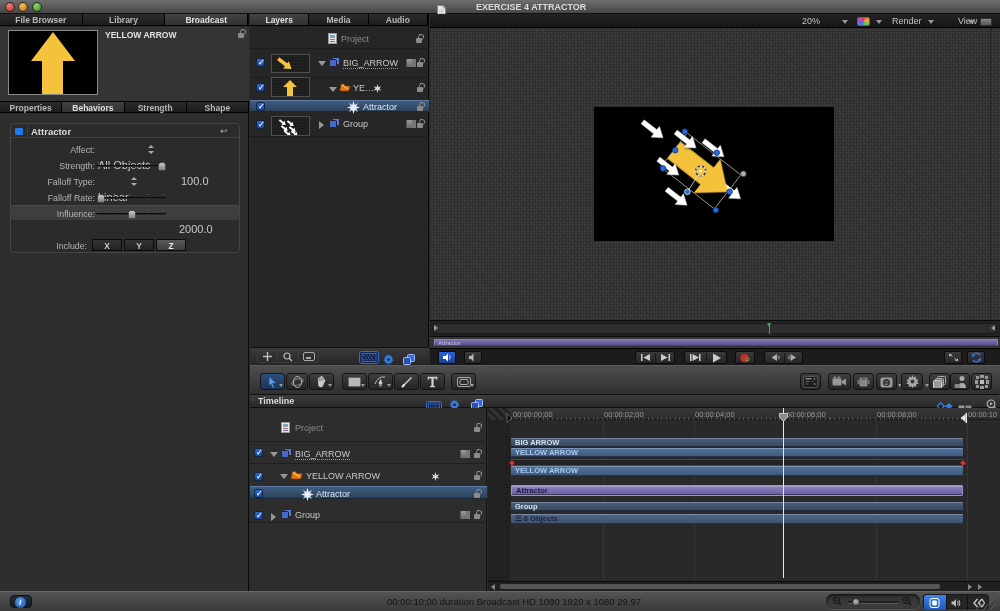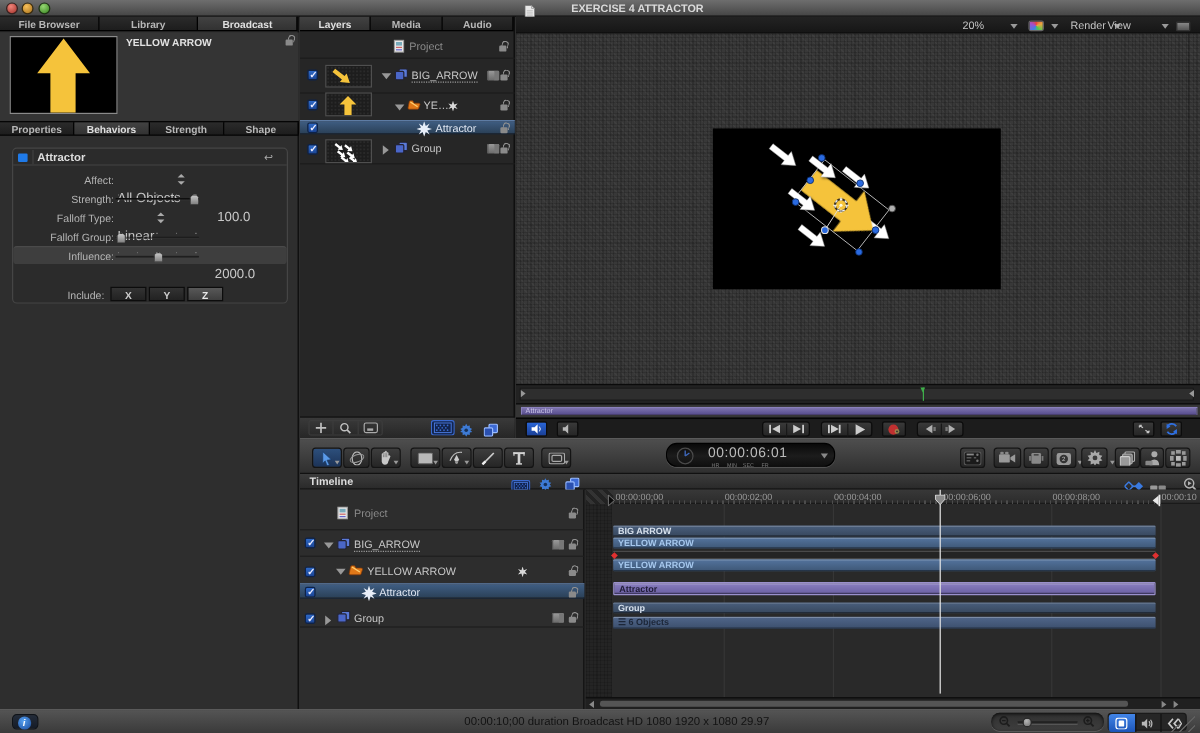--- a/index.html
+++ b/index.html
@@ -103,21 +103,21 @@
           <i style="left:62px"></i>
         </span>
         <span class="aval" style="left:170px">100.0</span>
       </div>
     <div class="arow" style="top:50px">
         <span class="albl">Falloff Type:</span>
         <span class="aval" style="left:87px">Linear</span>
         <span class="stepper" style="left:119px"></span>
       </div>
     <div class="arow" style="top:66px">
-        <span class="albl">Falloff Group:</span>
+        <span class="albl">Falloff Rate:</span>
         <span class="slider" style="left:85px;width:70px">
           <i style="left:1px"></i>
         </span>
         <span class="aval" style="left:179px">1.0</span>
       </div>
     <div class="arow hl" style="top:81px">
         <span class="albl">Influence:</span>
         <span class="slider" style="left:85px;width:70px">
           <i style="left:32px"></i>
         </span>
@@ -259,21 +259,21 @@
 </div>
 
 <div class="abs" id="canvaspanel" style="left:430px;top:14px;width:570px;height:351px;background:#353535">
   <div class="abs" id="canvastoolbar" style="left:0;top:0;width:570px;height:14px;background:linear-gradient(#232323,#161616);border-bottom:1px solid #000;color:#c4c4c4;font-size:9px">
     <div class="abs" style="left:372px;top:2px">20%</div>
     <div class="dda" style="left:412px;top:6px"></div>
     <div class="abs" style="left:427px;top:2.5px;width:13px;height:9px;border-radius:2px;background:conic-gradient(#e84040,#e8a840,#50c850,#4080e8,#a050d0,#e84040);border:1px solid #666"></div>
     <div class="dda" style="left:446px;top:6px"></div>
     <div class="abs" style="left:462px;top:2px">Render</div>
     <div class="dda" style="left:498px;top:6px"></div>
-    <div class="abs" style="left:493px;top:2px">View</div>
+    <div class="abs" style="left:528px;top:2px">View</div>
     <div class="dda" style="left:538px;top:6px"></div>
     <div class="abs" style="left:550px;top:3.5px;width:12px;height:8px;background:linear-gradient(#888,#555);border-radius:1px;border:1px solid #333"></div>
   </div>
   <div class="abs" id="canvasbg" style="left:0;top:14px;width:570px;height:292px;background-color:#383838;background-image:repeating-linear-gradient(90deg,rgba(0,0,0,.16) 0 1px,transparent 1px 3px),repeating-linear-gradient(0deg,rgba(0,0,0,.14) 0 1px,transparent 1px 3px),repeating-linear-gradient(45deg,rgba(255,255,255,.03) 0 1px,transparent 1px 4px)">
     <div class="abs" id="comp" style="left:164px;top:79px;width:240px;height:134px;background:#000">
     <svg width="240" height="134" style="position:absolute;left:0;top:0">
       <defs>
         <polygon id="sarr" points="0,4.4 16,4.4 16,0 26,7 16,14 16,9.6 0,9.6"></polygon>
         <filter id="ash" x="-40%" y="-40%" width="200%" height="200%">
               <feDropShadow dx="0.7" dy="1.1" stdDeviation="0.9" flood-color="#000" flood-opacity="0.55"></feDropShadow>
@@ -461,30 +461,20 @@
       </svg>
     </div>
   <div class="tool" style="left:201px;width:25px">
       <svg width="14" height="10">
         <rect x="0.5" y="0.5" width="13" height="9" rx="1.5" fill="none" stroke="#aaa"></rect>
         <rect x="3" y="2.5" width="8" height="5" rx="1" fill="none" stroke="#aaa"></rect>
       </svg>
       <i class="td"></i>
     </div>
 
-  <div class="abs" style="left:305px;top:3px;width:141px;height:20px;background:linear-gradient(#090909,#1c1c1c 55%,#101010);border:1px solid #000;border-radius:9px;box-shadow:0 1px 0 rgba(255,255,255,.15)">
-    <svg width="18" height="16" style="position:absolute;left:7px;top:2px">
-        <circle cx="8" cy="8" r="6.5" fill="none" stroke="#4a4a4a" stroke-width="1"></circle>
-        <line x1="8" y1="8" x2="8" y2="3.5" stroke="#3f6ac0" stroke-width="1.1"></line>
-        <line x1="8" y1="8" x2="11.5" y2="5.5" stroke="#3f6ac0" stroke-width="1.1"></line>
-      </svg>
-    <div class="abs" style="left:34px;top:2px;width:80px;font-size:11.5px;line-height:12px;color:#bcbcbc;letter-spacing:0.5px">00:00:06:01</div>
-    <div class="abs" style="left:37px;top:14.5px;width:80px;font-size:4.5px;color:#7a7a7a;letter-spacing:0px">HR&nbsp;&nbsp;&nbsp;&nbsp;&nbsp;MIN&nbsp;&nbsp;&nbsp;&nbsp;SEC&nbsp;&nbsp;&nbsp;&nbsp;&nbsp;FR</div>
-    <div class="dda" style="left:128px;top:8px;border-top-color:#888"></div>
-  </div>
 
   <div class="tool" style="left:550px;width:21px">
       <svg width="15" height="12">
         <rect x="0.5" y="0.5" width="14" height="11" rx="2" fill="#1a1a1a" stroke="#555"></rect>
         <rect x="2.5" y="2" width="6" height="1.5" fill="#888"></rect>
         <rect x="2.5" y="5" width="4" height="1" fill="#666"></rect>
         <rect x="8.5" y="5" width="2" height="1" fill="#666"></rect>
         <rect x="2.5" y="7.5" width="3" height="1" fill="#666"></rect>
         <circle cx="11.5" cy="3" r="1" fill="#777"></circle>
         <circle cx="11.5" cy="8" r="1" fill="#777"></circle>

